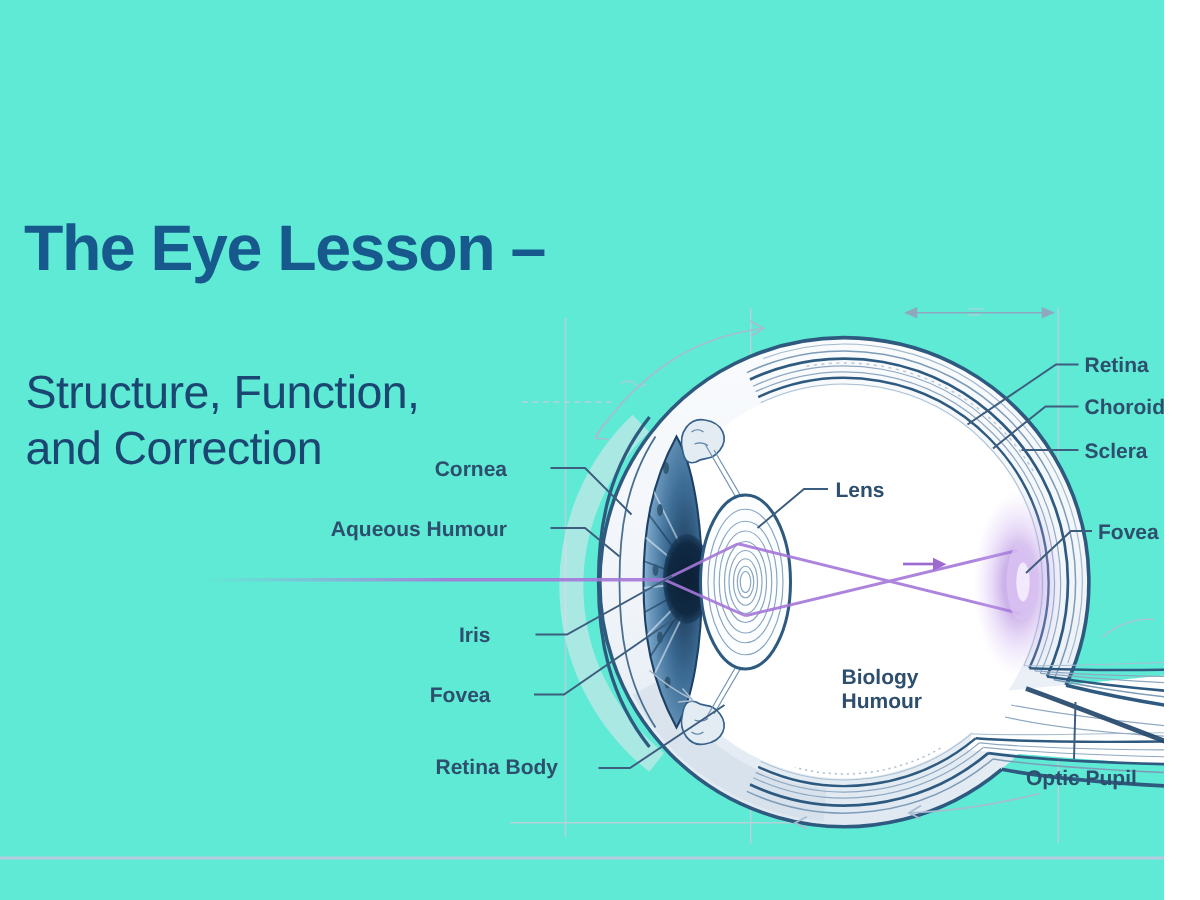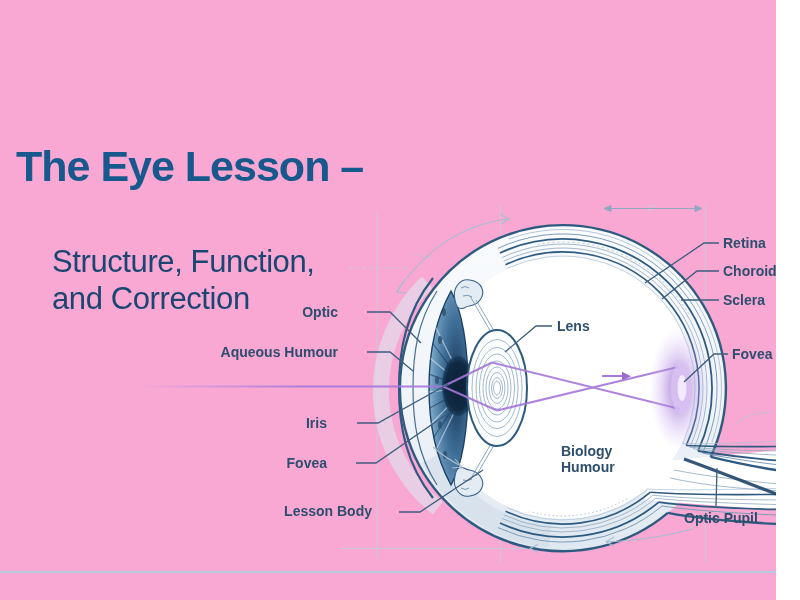--- a/index.html
+++ b/index.html
@@ -1,21 +1,21 @@
 <!DOCTYPE html>
 <html><head>
 <meta charset="utf-8">
 <style>
   html,body{margin:0;padding:0;background:#ffffff;}
-  #stage{position:relative;width:776px;height:600px;background:#f9a8d4;overflow:hidden;
+  #stage{position:relative;width:776px;height:600px;background:#5eead4;overflow:hidden;
          font-family:"Liberation Sans","DejaVu Sans",sans-serif;}
   #title{position:absolute;left:16px;top:144px;font-size:43px;line-height:44px;
          font-weight:700;color:#17598d;letter-spacing:-1px;}
   #subtitle{position:absolute;left:17px;top:243px;font-size:31px;line-height:37px;
-         font-weight:500;color:#1c4672;letter-spacing:-0.4px;margin-left:35px;}
+         font-weight:500;color:#1c4672;letter-spacing:-0.4px;}
   svg.diagram{position:absolute;left:0;top:0;}
   .lbl{position:absolute;font-size:14px;font-weight:700;color:#2d4e6c;white-space:nowrap;}
   .lbl.r{text-align:right;}
   #divider{position:absolute;left:0;top:571px;width:794px;height:2px;background:#b5cbdf;}
 </style>
 </head>
 <body>
 
 <div id="stage">
 
@@ -220,25 +220,25 @@
       <path d="M399,512 H420 L483,470"></path>
       <path d="M552,326 H536 L505,352"></path>
       <path d="M719,243 H704 L645,283"></path>
       <path d="M719,271 H697 L662,299"></path>
       <path d="M719,300 H681"></path>
       <path d="M728,354 H714 L684,382"></path>
       <path d="M716,506 L717,468"></path>
     </g>
   </svg>
 
-  <div class="lbl r" style="right:438px;top:304px">Optic</div>
+  <div class="lbl r" style="right:438px;top:304px">Cornea</div>
   <div class="lbl r" style="right:438px;top:344px">Aqueous Humour</div>
   <div class="lbl r" style="right:449px;top:415px">Iris</div>
   <div class="lbl r" style="right:449px;top:455px">Fovea</div>
-  <div class="lbl r" style="right:404px;top:503px">Lesson Body</div>
+  <div class="lbl r" style="right:404px;top:503px">Retina Body</div>
   <div class="lbl" style="left:557px;top:318px">Lens</div>
   <div class="lbl" style="left:561px;top:443px;line-height:16px">
     <div>Biology</div>
     <div>Humour</div>
   </div>
   <div class="lbl" style="left:723px;top:235px">Retina</div>
   <div class="lbl" style="left:723px;top:263px">Choroid</div>
   <div class="lbl" style="left:723px;top:292px">Sclera</div>
   <div class="lbl" style="left:732px;top:346px">Fovea</div>
   <div class="lbl" style="left:684px;top:510px">Optic Pupil</div>

